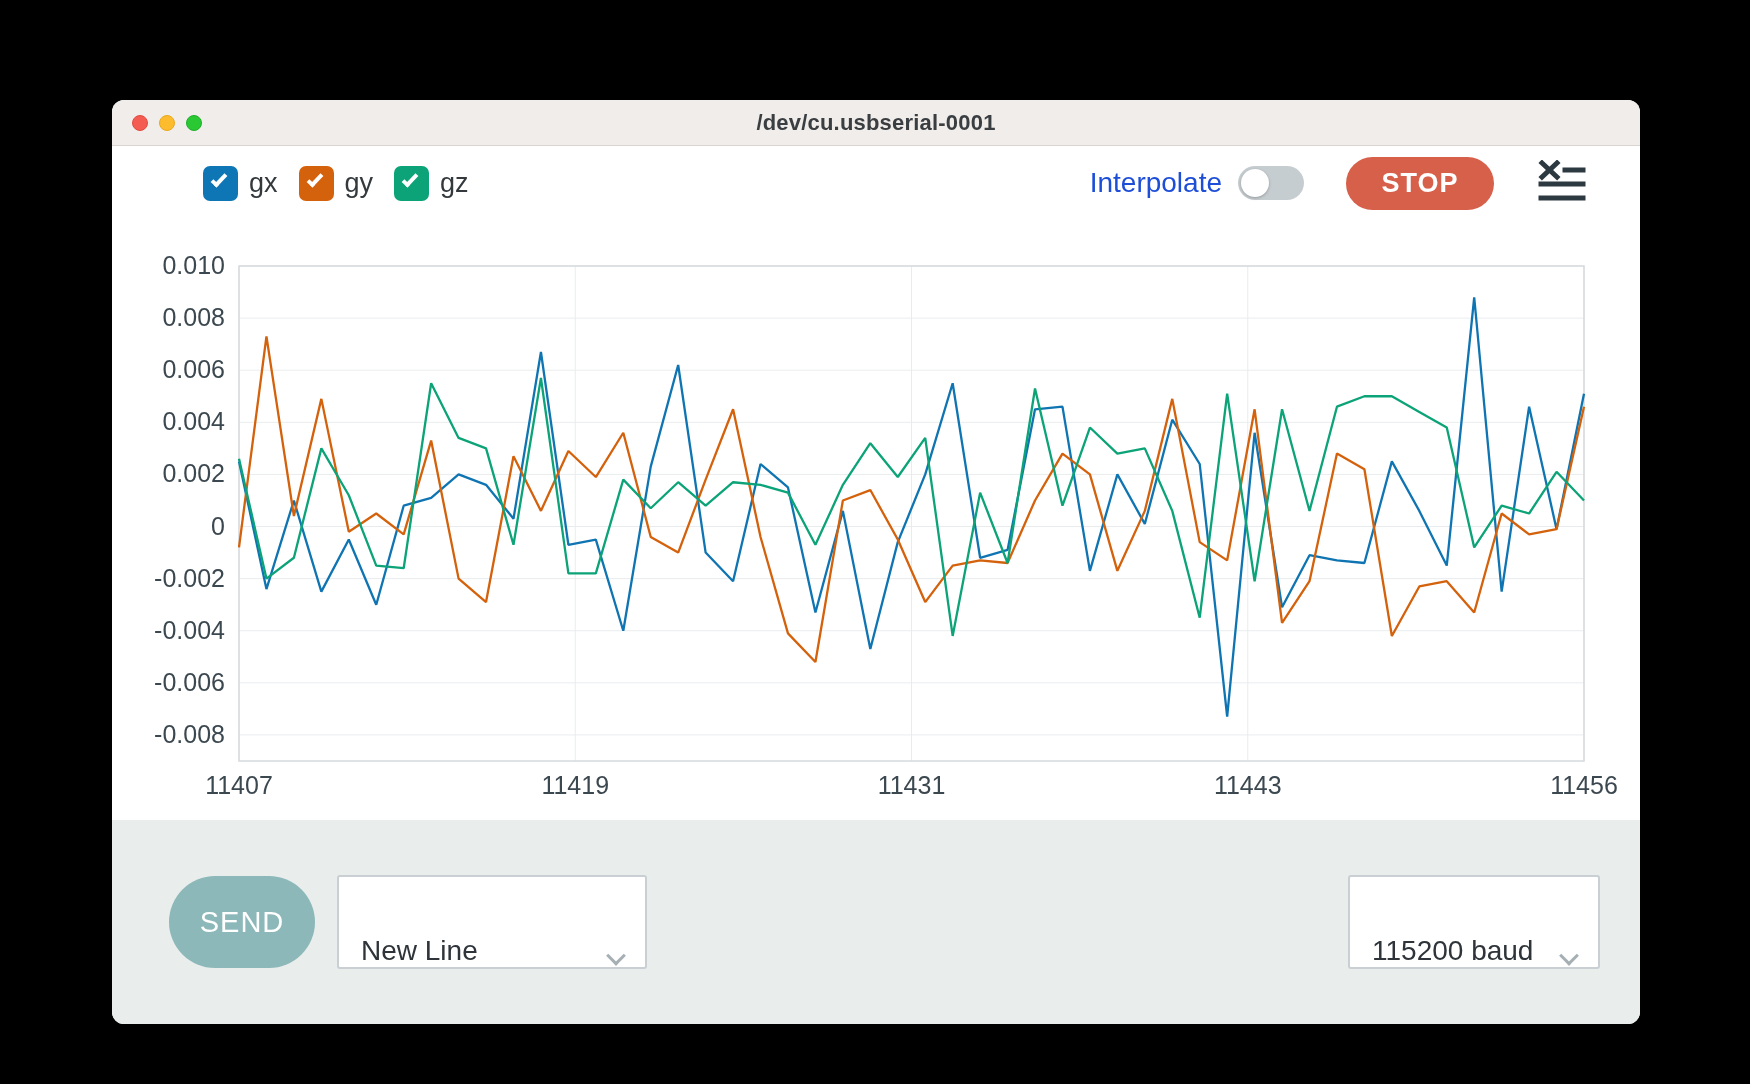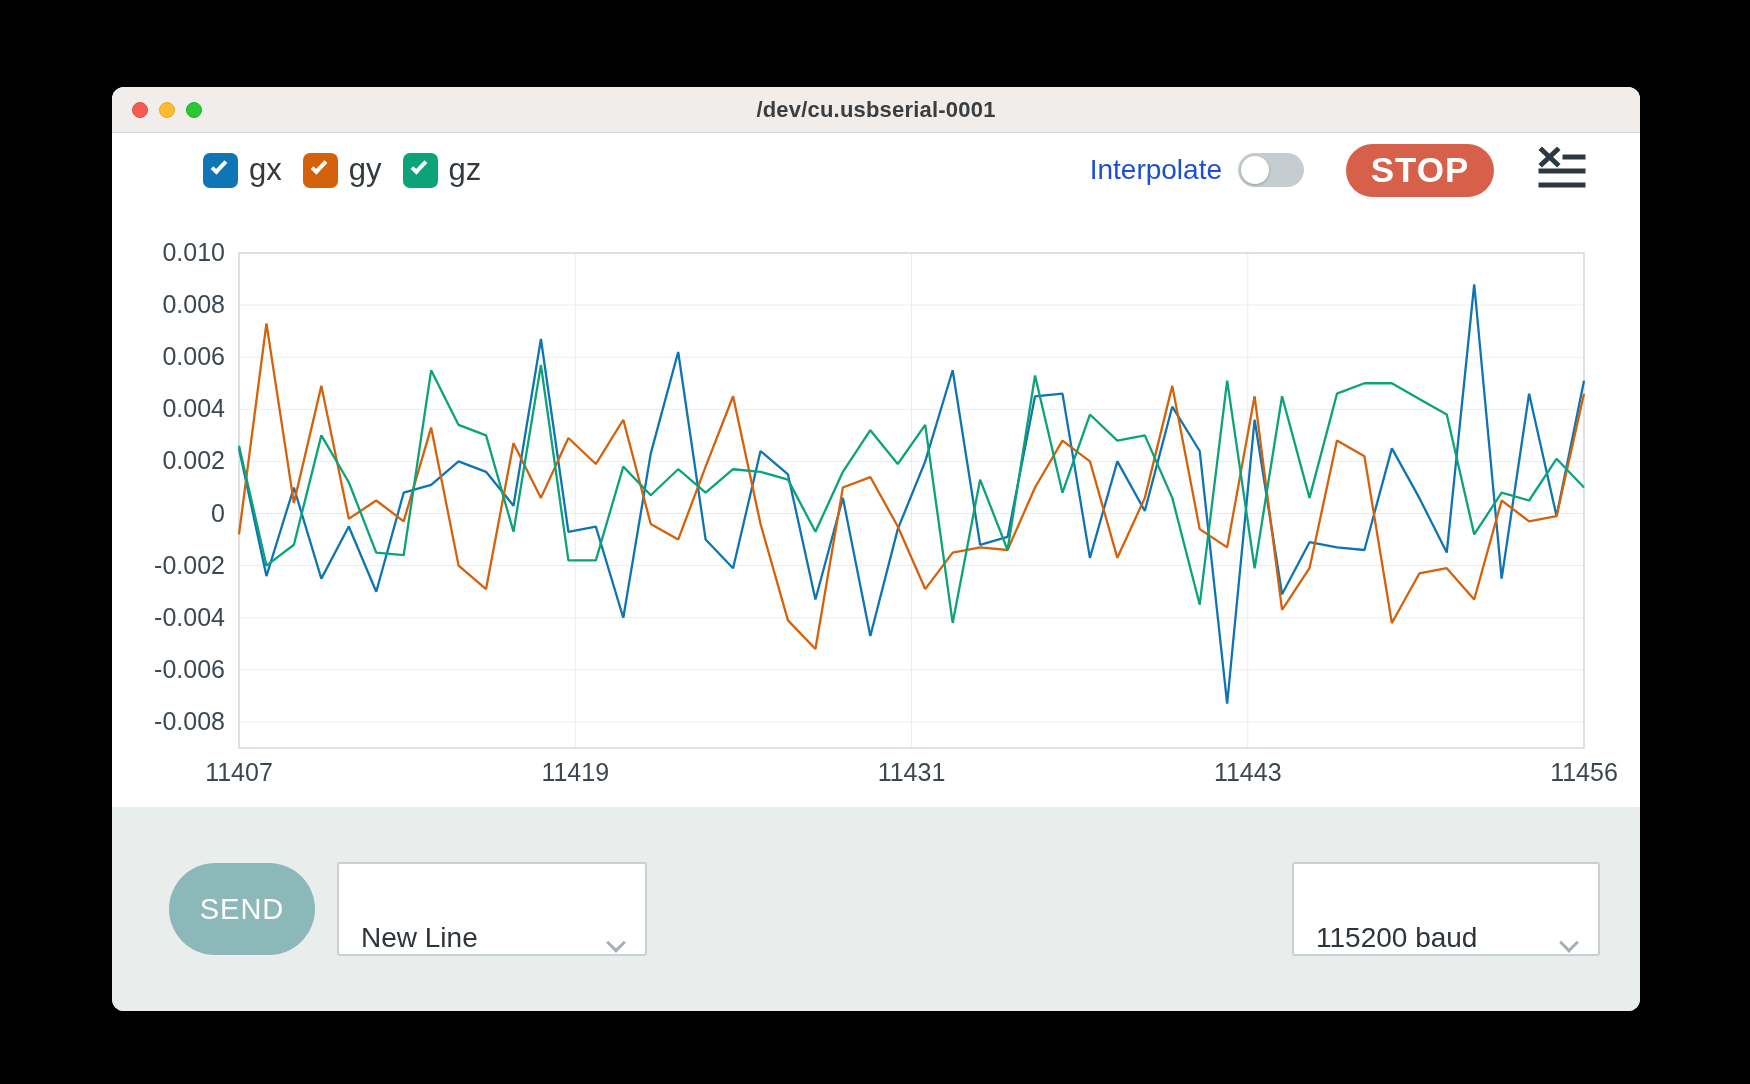--- a/index.html
+++ b/index.html
@@ -1,65 +1,65 @@
 <!DOCTYPE html>
 <html><head>
 <meta charset="utf-8">
 <style>
   * { box-sizing: border-box; margin: 0; padding: 0; }
   html, body { width: 1750px; height: 1084px; background: #000; overflow: hidden;
     font-family: "Liberation Sans", sans-serif; }
-  .window { position: absolute; left: 112px; top: 87px; width: 1528px; height: 924px;
+  .window { position: absolute; left: 112px; top: 100px; width: 1528px; height: 924px;
     background: #ffffff; border-radius: 12px; overflow: hidden;
     box-shadow: 0 30px 90px 20px rgba(0,0,0,0.75); }
   
   .titlebar { position: relative; height: 46px; background: #f0edeb;
     border-bottom: 1px solid #d9d5d2; display: flex; align-items: center; justify-content: center; }
   .lights { position: absolute; left: 20px; top: 0; height: 100%; display: flex; align-items: center; gap: 11px; }
   .light { width: 16px; height: 16px; border-radius: 50%; }
   .light.red { background: #f45c51; border: 1px solid #e24b41; }
   .light.yellow { background: #fdbc2e; border: 1px solid #e9a81e; }
   .light.green { background: #2ac833; border: 1px solid #1fb02a; }
   .title { font-size: 22px; font-weight: bold; color: #3b3e41; letter-spacing: 0.2px; }
   
   .controls { height: 74px; display: flex; align-items: center; padding: 0 54px 0 91px; }
   .series-toggles { display: flex; align-items: center; gap: 21px; }
   .cb-group { display: flex; align-items: center; gap: 11px; cursor: pointer; }
   .cb { width: 35px; height: 35px; border-radius: 7px; position: relative; }
   .cb .check { position: absolute; left: 8px; top: 9px; width: 16px; height: 8px;
     border-left: 4px solid #fff; border-bottom: 4px solid #fff; transform: rotate(-47deg); }
-  .cb-label { font-size: 31px; color: #33393d; }
+  .cb-label { font-size: 27px; color: #33393d; }
   .right-controls { margin-left: auto; display: flex; align-items: center; }
   .interp-label { font-size: 28px; color: #1d4ed8; margin-right: 16px; }
   .toggle { width: 66px; height: 34px; border-radius: 17px; background: #c6cdd0;
     position: relative; cursor: pointer; margin-right: 42px; }
   .toggle .knob { position: absolute; left: 3px; top: 3px; width: 28px; height: 28px;
     border-radius: 50%; background: #ffffff; box-shadow: 0 1px 3px rgba(0,0,0,0.25); }
   .stop-btn { width: 148px; height: 53px; border-radius: 27px; border: none; background: #d7604b;
-    color: #ffffff; font-family: "Liberation Sans", sans-serif; font-size: 35px; font-weight: bold;
+    color: #ffffff; font-family: "Liberation Sans", sans-serif; font-size: 27px; font-weight: bold;
     letter-spacing: 1px; cursor: pointer; margin-right: 44px; }
   .clear-icon { width: 48px; height: 46px; cursor: pointer; display: flex; }
   
   .chart-area { height: 600px; position: relative; }
   .chart-area svg { position: absolute; left: 0; top: 0; }
   
   .footer { height: 204px; background: #e9eeec; display: flex; align-items: center;
     padding: 0 40px 0 41px; }
   .msg-input { width: 433px; height: 92px; background: #fff; border: 2px solid #c9cfd2;
     border-radius: 3px; font-family: "Liberation Sans", sans-serif; font-size: 28px;
     color: #2e3439; padding: 0 18px; outline: none; }
   .msg-input::placeholder { color: #97a1a7; }
   .send-btn { width: 146px; height: 92px; margin-left: 16px; border: none; border-radius: 46px;
     background: #8db8b9; color: #fff; font-family: "Liberation Sans", sans-serif;
     font-size: 29px; font-weight: normal; letter-spacing: 1px; cursor: pointer; }
   .select { height: 94px; background: #fff; border: 2px solid #c9cfd2; border-radius: 3px;
     display: flex; align-items: flex-end; padding: 0 22px; font-size: 28px; color: #2e3439;
     cursor: pointer; }
   .select.line-ending { width: 310px; margin-left: 22px; }
-  .select.baud { width: 308px; margin-left: auto; }
+  .select.baud { width: 252px; margin-left: auto; }
   .chev { margin-left: auto; width: 14px; height: 14px; border-right: 3px solid #a6b0b4;
     border-bottom: 3px solid #a6b0b4; transform: rotate(45deg) translate(-3px,-3px); }
 </style>
 </head>
 <body>
 
 <div class="window">
 
   <div class="titlebar">
     <div class="lights">

